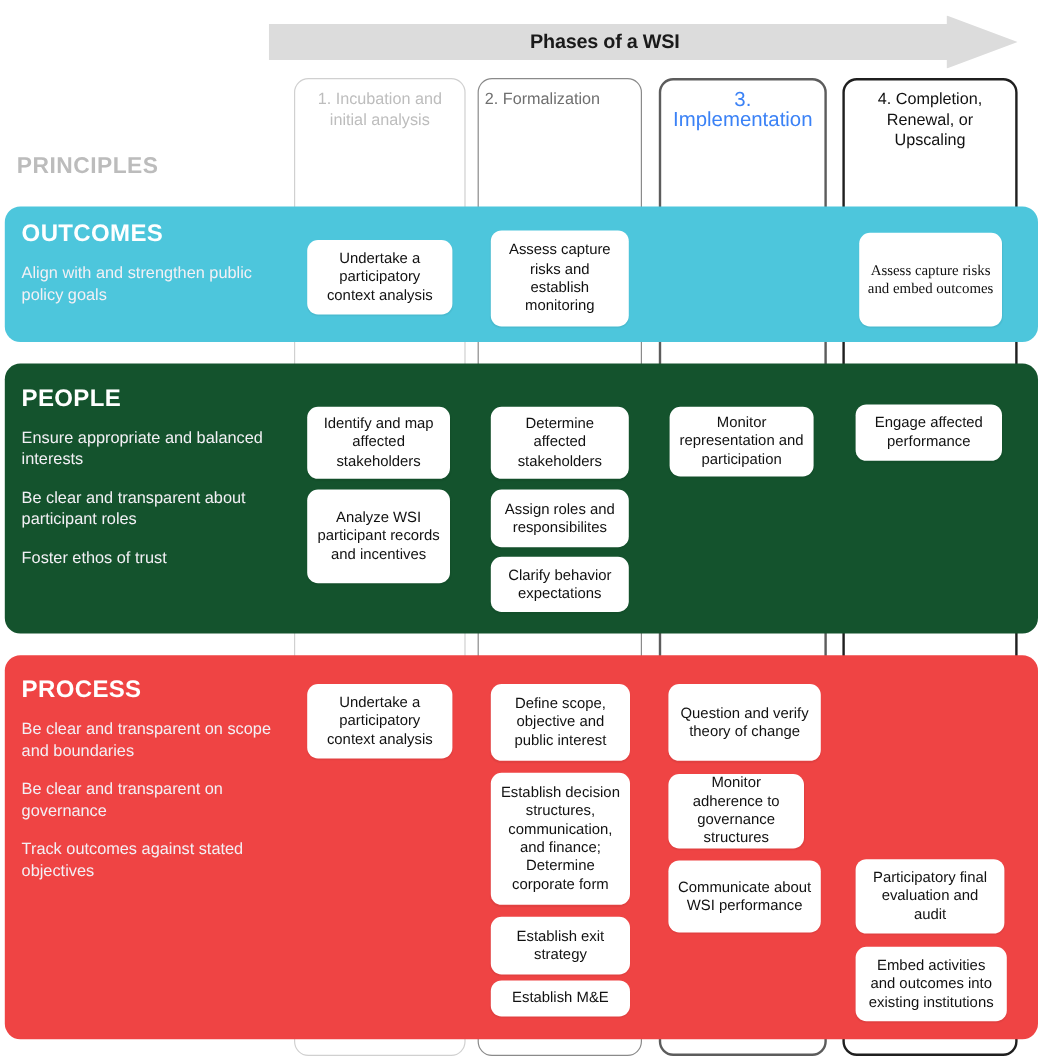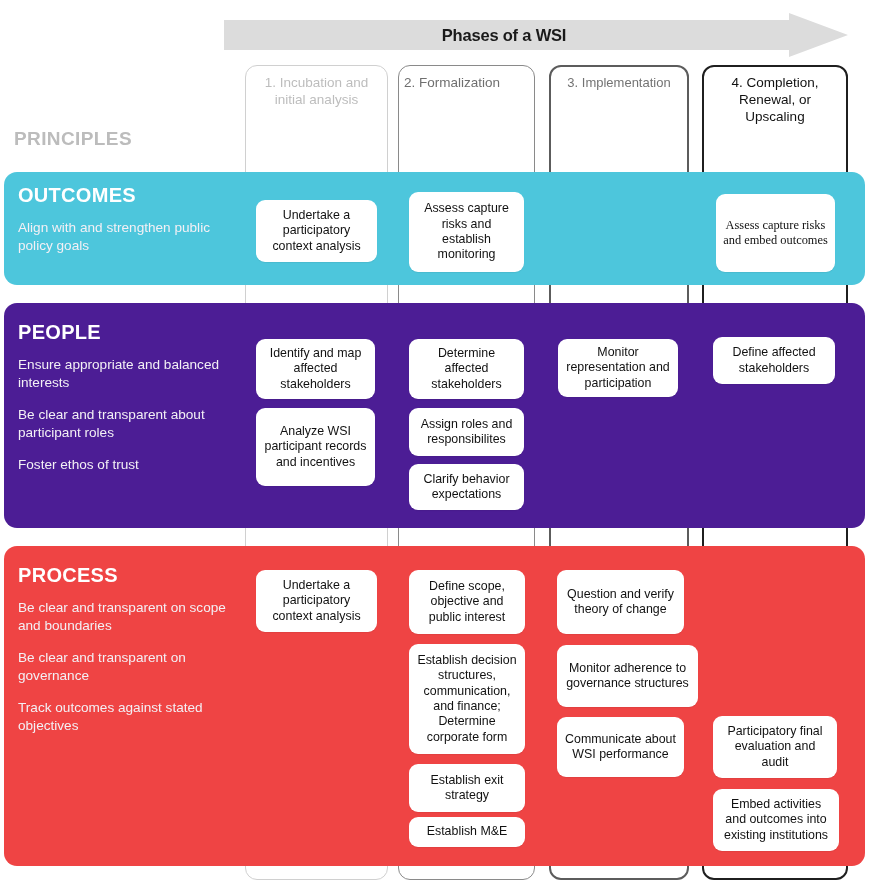--- a/index.html
+++ b/index.html
@@ -150,21 +150,21 @@
       <div class="col" style="left: 702px; width: 146px; border: 2.4px solid rgb(31, 31, 31);"></div>
     </div>
 
   <div class="layer-bands" id="bands-layer">
       <div class="band" style="top: 172px; height: 113px; background: rgb(77, 198, 220);">
         <div class="band-label" style="top: 12px;">
           <div class="band-title">OUTCOMES</div>
           <div class="band-principle">Align with and strengthen public policy goals</div>
         </div>
       </div>
-      <div class="band" style="top: 303px; height: 225px; background: #4c1d95;">
+      <div class="band" style="top: 303px; height: 225px; background: #14532d;">
         <div class="band-label" style="top: 18px;">
           <div class="band-title">PEOPLE</div>
           <div class="band-principle">Ensure appropriate and balanced interests</div>
           <div class="band-principle">Be clear and transparent about participant roles</div>
           <div class="band-principle">Foster ethos of trust</div>
         </div>
       </div>
       <div class="band" style="top: 546px; height: 320px; background: #ef4444;">
         <div class="band-label" style="top: 18px;">
           <div class="band-title">PROCESS</div>
@@ -178,33 +178,33 @@
   <div class="layer-cards" id="cards-layer">
       <div class="card" style="left: 256px; top: 200px; width: 121px; height: 62px;">Undertake a participatory context analysis</div>
       <div class="card" style="left: 409px; top: 192px; width: 115px; height: 80px;">Assess capture risks and establish monitoring</div>
       <div class="card" style="left: 716px; top: 194px; width: 119px; height: 78px; font-family: Liberation Serif, serif;">Assess capture risks and embed outcomes</div>
       <div class="card" style="left: 256px; top: 339px; width: 119px; height: 60px;">Identify and map affected stakeholders</div>
       <div class="card" style="left: 256px; top: 408px; width: 119px; height: 78px;">Analyze WSI participant records and incentives</div>
       <div class="card" style="left: 409px; top: 339px; width: 115px; height: 60px;">Determine affected stakeholders</div>
       <div class="card" style="left: 409px; top: 408px; width: 115px; height: 48px;">Assign roles and responsibilites</div>
       <div class="card" style="left: 409px; top: 464px; width: 115px; height: 46px;">Clarify behavior expectations</div>
       <div class="card" style="left: 558px; top: 339px; width: 120px; height: 58px;">Monitor representation and participation</div>
-      <div class="card" style="left: 713px; top: 337px; width: 122px; height: 47px;">Define affected stakeholders</div>
+      <div class="card" style="left: 713px; top: 337px; width: 122px; height: 47px;">Engage affected performance</div>
       <div class="card" style="left: 256px; top: 570px; width: 121px; height: 62px;">Undertake a participatory context analysis</div>
       <div class="card" style="left: 409px; top: 570px; width: 116px; height: 64px;">Define scope, objective and public interest</div>
       <div class="card" style="left: 409px; top: 644px; width: 116px; height: 110px;">Establish decision structures, communication, and finance; Determine corporate form</div>
       <div class="card" style="left: 409px; top: 764px; width: 116px; height: 48px;">Establish exit strategy</div>
       <div class="card" style="left: 409px; top: 817px; width: 116px; height: 30px;">Establish M&amp;E</div>
       <div class="card" style="left: 557px; top: 570px; width: 127px; height: 64px;">Question and verify theory of change</div>
-      <div class="card" style="left: 557px; top: 645px; width: 141px; height: 62px;">Monitor adherence to governance structures</div>
+      <div class="card" style="left: 557px; top: 645px; width: 113px; height: 62px;">Monitor adherence to governance structures</div>
       <div class="card" style="left: 557px; top: 717px; width: 127px; height: 60px;">Communicate about WSI performance</div>
       <div class="card" style="left: 713px; top: 716px; width: 124px; height: 62px;">Participatory final evaluation and audit</div>
       <div class="card" style="left: 713px; top: 789px; width: 126px; height: 62px;">Embed activities and outcomes into existing institutions</div>
     </div>
 
   <div class="layer-colstitles" id="coltitles-layer">
       <div class="col-title" style="left: 251px; top: 74px; width: 131px; position: absolute; color: rgb(189, 189, 189); font-size: 13.5px; line-height: 17px;">1. Incubation and initial analysis</div>
       <div class="col-title" style="left: 404px; top: 74px; width: 125px; position: absolute; text-align: left; color: rgb(111, 111, 111); font-size: 13.5px; line-height: 17px;">2. Formalization</div>
-      <div class="col-title" style="left: 555px; top: 74px; width: 128px; position: absolute; text-align: center; color: #737373; font-size: 13px; line-height: 17px;">3. Implementation</div>
+      <div class="col-title" style="left: 555px; top: 74px; width: 128px; position: absolute; text-align: center; color: #3b82f6; font-size: 17px; line-height: 17px;">3. Implementation</div>
       <div class="col-title" style="left: 708px; top: 74px; width: 134px; position: absolute; text-align: center; color: rgb(17, 17, 17); font-size: 13.5px; line-height: 17px;">4. Completion, Renewal, or Upscaling</div>
     </div>
 
 </div>
 
 </body></html>

